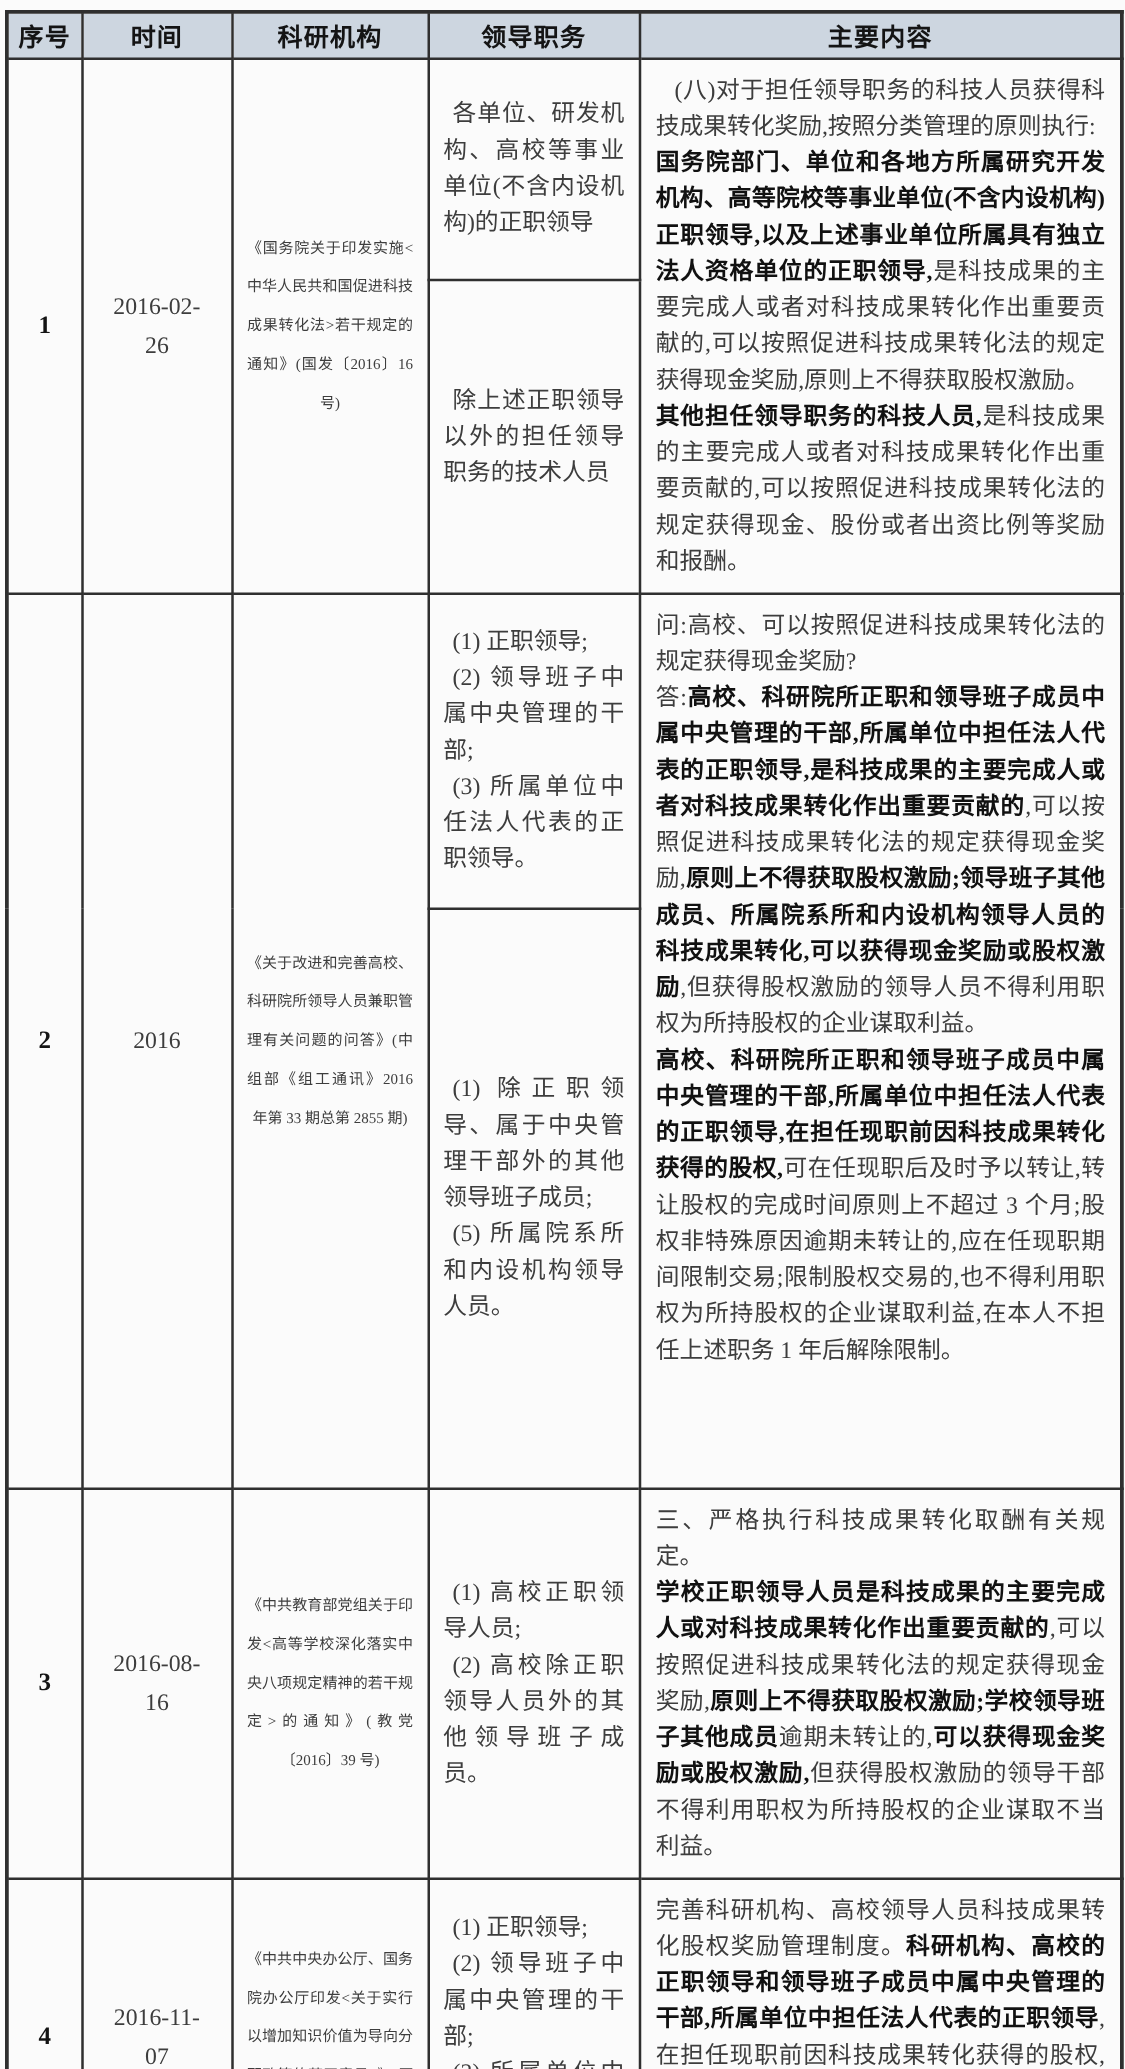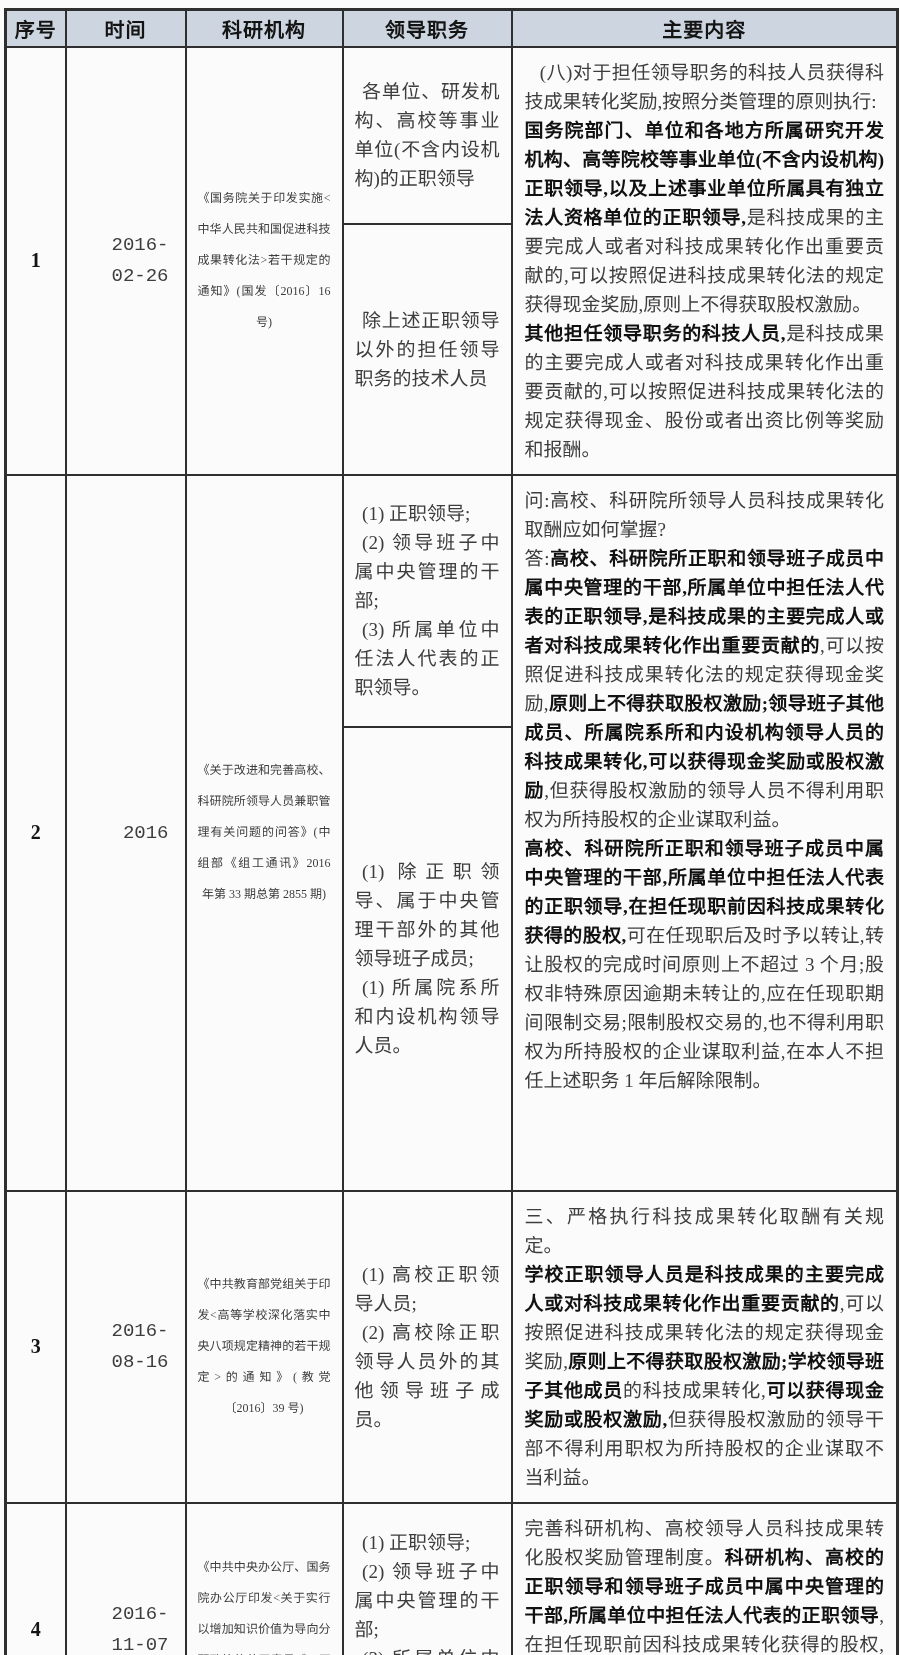--- a/index.html
+++ b/index.html
@@ -9,21 +9,21 @@
     --btext:#111111;
   }
   html,body{margin:0;padding:0;background:#fbfbfb;}
   body{font-family:"Liberation Serif","DejaVu Serif",serif;width:900px;}
   .page{padding:8px 4px;}
   table{border-collapse:collapse;table-layout:fixed;width:892px;border:3px solid var(--border);}
   th,td{border:2px solid var(--border);vertical-align:middle;box-sizing:border-box;overflow:hidden;}
   th{background:var(--hbg);font-size:20px;font-weight:bold;color:#141414;height:37px;padding:2px 4px;letter-spacing:1px;text-align:center;}
   td.no{text-align:center;font-weight:bold;font-size:20px;color:#141414;}
   td.date{text-align:center;font-size:19px;line-height:31px;color:var(--text);padding:4px;}
-  td.date span{display:inline-block;width:86px;text-align:right;font-family:Liberation Mono, monospace;}
+  td.date span{display:inline-block;width:86px;text-align:center;}
   td.doc{padding:6px 11px;font-size:12px;line-height:31px;color:var(--text);
          text-align:justify;text-justify:inter-character;text-align-last:center;}
   td.pos{padding:6px 11px;font-size:19px;line-height:29px;color:var(--text);
          text-align:justify;text-justify:inter-character;}
   td.pos p{margin:0;text-indent:0.4em;}
   td.content{padding:10px 12px;font-size:19px;line-height:29px;color:var(--text);
          text-align:justify;text-justify:inter-character;vertical-align:top;}
   td.content p{margin:0;}
   td.content p.indent{text-indent:0.8em;}
   td.content b{color:var(--btext);}
@@ -71,42 +71,42 @@
         <tr>
           <td class="no" rowspan="2">2</td>
           <td class="date" rowspan="2"><span>2016</span></td>
           <td class="doc" rowspan="2">《关于改进和完善高校、科研院所领导人员兼职管理有关问题的问答》(中组部《组工通讯》2016 年第 33 期总第 2855 期)</td>
           <td class="pos" style="height: 252px;">
             <p>(1) 正职领导;</p>
             <p>(2) 领导班子中属中央管理的干部;</p>
             <p>(3) 所属单位中任法人代表的正职领导。</p>
           </td>
           <td class="content" rowspan="2">
-            <p><span>问:高校、科研院所领导人员科技成果转化取酬应如何掌握?</span></p>
+            <p><span>问:高校、可以按照促进科技成果转化法的规定获得现金奖励?</span></p>
             <p><span>答:</span><b>高校、科研院所正职和领导班子成员中属中央管理的干部,所属单位中担任法人代表的正职领导,是科技成果的主要完成人或者对科技成果转化作出重要贡献的</b><span>,可以按照促进科技成果转化法的规定获得现金奖励,</span><b>原则上不得获取股权激励;领导班子其他成员、所属院系所和内设机构领导人员的科技成果转化,可以获得现金奖励或股权激励</b><span>,但获得股权激励的领导人员不得利用职权为所持股权的企业谋取利益。</span></p>
             <p><b>高校、科研院所正职和领导班子成员中属中央管理的干部,所属单位中担任法人代表的正职领导,在担任现职前因科技成果转化获得的股权,</b><span>可在任现职后及时予以转让,转让股权的完成时间原则上不超过 3 个月;股权非特殊原因逾期未转让的,应在任现职期间限制交易;限制股权交易的,也不得利用职权为所持股权的企业谋取利益,在本人不担任上述职务 1 年后解除限制。</span></p>
           </td>
         </tr>
         <tr>
           <td class="pos" style="height: 464px;">
             <p>(1) 除正职领导、属于中央管理干部外的其他领导班子成员;</p>
-            <p>(1) 所属院系所和内设机构领导人员。</p>
+            <p>(5) 所属院系所和内设机构领导人员。</p>
           </td>
         </tr>
         <tr>
           <td class="no" rowspan="1">3</td>
           <td class="date" rowspan="1"><span>2016-08-16</span></td>
           <td class="doc" rowspan="1">《中共教育部党组关于印发&lt;高等学校深化落实中央八项规定精神的若干规定&gt;的通知》(教党〔2016〕39 号)</td>
           <td class="pos" style="height: 274px;">
             <p>(1) 高校正职领导人员;</p>
             <p>(2) 高校除正职领导人员外的其他领导班子成员。</p>
           </td>
           <td class="content" rowspan="1">
             <p><span>三、严格执行科技成果转化取酬有关规定。</span></p>
-            <p><b>学校正职领导人员是科技成果的主要完成人或对科技成果转化作出重要贡献的</b><span>,可以按照促进科技成果转化法的规定获得现金奖励,</span><b>原则上不得获取股权激励;学校领导班子其他成员</b><span>的科技成果转化,</span><b>可以获得现金奖励或股权激励,</b><span>但获得股权激励的领导干部不得利用职权为所持股权的企业谋取不当利益。</span></p>
+            <p><b>学校正职领导人员是科技成果的主要完成人或对科技成果转化作出重要贡献的</b><span>,可以按照促进科技成果转化法的规定获得现金奖励,</span><b>原则上不得获取股权激励;学校领导班子其他成员</b><span>逾期未转让的,</span><b>可以获得现金奖励或股权激励,</b><span>但获得股权激励的领导干部不得利用职权为所持股权的企业谋取不当利益。</span></p>
           </td>
         </tr>
         <tr>
           <td class="no" rowspan="1">4</td>
           <td class="date" rowspan="1"><span>2016-11-07</span></td>
           <td class="doc" rowspan="1">《中共中央办公厅、国务院办公厅印发&lt;关于实行以增加知识价值为导向分配政策的若干意见&gt;》(厅字〔2016〕35 号)</td>
           <td class="pos" style="height: 242px;">
             <p>(1) 正职领导;</p>
             <p>(2) 领导班子中属中央管理的干部;</p>
             <p>(3) 所属单位中任法人的正职领导。</p>

